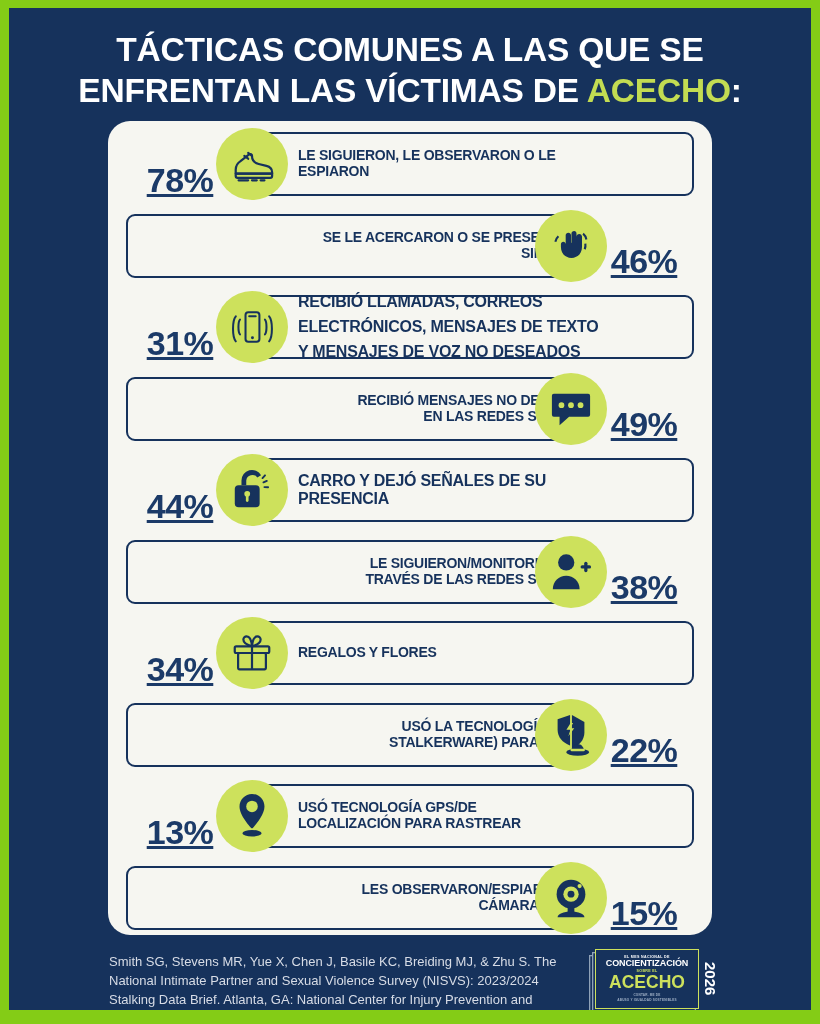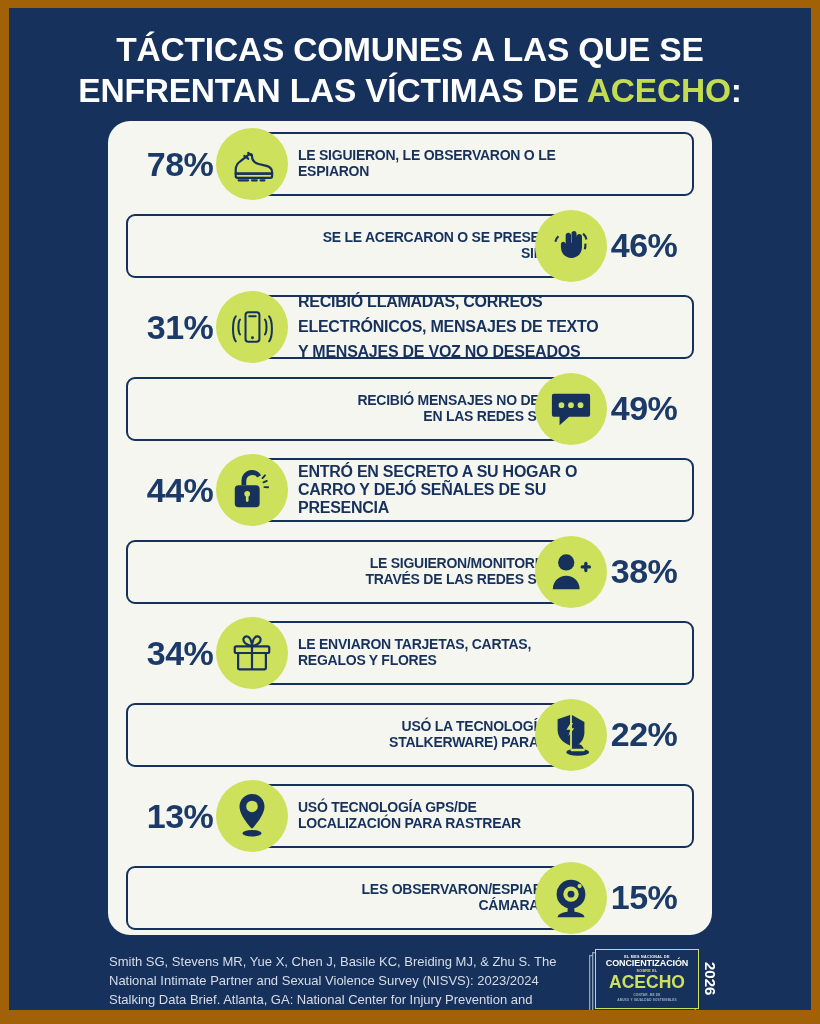--- a/index.html
+++ b/index.html
@@ -5,21 +5,21 @@
   * { box-sizing: border-box; margin: 0; padding: 0; }
   html, body {
     width: 820px; height: 1024px;
     font-family: "Liberation Sans", sans-serif;
     background: #c3dc52;
     overflow: hidden;
   }
   #poster {
     position: relative;
     width: 820px; height: 1024px;
-    background: #a16207;
+    background: #84cc16;
     padding: 8px 9px 14px 9px;
   }
   #navy {
     position: relative;
     width: 100%; height: 100%;
     background: #16325c;
     overflow: hidden;
   }
 
   
@@ -56,26 +56,27 @@
     border: 2.2px solid #16325c;
     border-radius: 9px;
     background: transparent;
   }
   
   .row.left .rowbox  { left: 125px; right: 18px; width: 461px; }
   .row.right .rowbox { left: 18px;  width: 461px; }
 
   .pct {
     position: absolute;
-    top: 0; height: 76px;
+    top: 16px; height: 76px;
     display: flex; align-items: center;
     color: #1b3a68;
     font-weight: bold;
     font-size: 34px;
     letter-spacing: -0.5px;
+    text-decoration: underline;
   }
   .row.left  .pct { left: 22px;  width: 100px; justify-content: center; }
   .row.right .pct { right: 18px; width: 100px; justify-content: center; }
 
   .circle {
     position: absolute;
     top: 2px;
     width: 72px; height: 72px;
     border-radius: 50%;
     background: #cde15c;
@@ -241,21 +242,20 @@
           <div class="circle">
             <svg width="44" height="46" viewBox="0 0 46 48" fill="#16325c">
       <path d="M12 19v-5a11 11 0 0 1 20.5-5.5l-4 2.4A6.4 6.4 0 0 0 17 14v5z"></path>
       <rect x="5" y="19" width="26" height="23" rx="4"></rect>
       <circle cx="18" cy="28" r="3" fill="#cde15c"></circle>
       <rect x="16.6" y="29.5" width="2.8" height="7" rx="1.4" fill="#cde15c"></rect>
       <path d="M35 16l3.5-1.5M36 21l3.8.2M34 11.5l2.6-2.8" stroke="#16325c" stroke-width="2" stroke-linecap="round" fill="none"></path>
     </svg>
           </div>
           <div class="label" style="font-size: 16px;">
-            <span>ENTRÓ EN SECRETO A SU HOGAR O</span>
             <span>CARRO Y DEJÓ SEÑALES DE SU</span>
             <span>PRESENCIA</span>
           </div>
         </div>
         <div class="row right ralign" style="top: 412.5px;">
           <div class="rowbox"></div>
           <div class="pct">38%</div>
           <div class="circle">
             <svg width="46" height="44" viewBox="0 0 48 46" fill="#16325c">
       <circle cx="19" cy="13" r="8.5"></circle>
@@ -275,21 +275,20 @@
           <div class="circle">
             <svg width="46" height="46" viewBox="0 0 48 48" fill="none" stroke="#16325c" stroke-width="2.3" stroke-linejoin="round">
       <rect x="6" y="17" width="36" height="7" rx="1.5"></rect>
       <rect x="9.5" y="24" width="29" height="17" rx="1.5"></rect>
       <line x1="24" y1="17" x2="24" y2="41"></line>
       <path d="M24 17c-4-1-9-3.5-9-7 0-2 1.6-3.4 3.4-3.4 3.2 0 5.1 5 5.6 10.4z"></path>
       <path d="M24 17c4-1 9-3.5 9-7 0-2-1.6-3.4-3.4-3.4-3.2 0-5.1 5-5.6 10.4z"></path>
     </svg>
           </div>
           <div class="label">
-            <span>LE ENVIARON TARJETAS, CARTAS,</span>
             <span>REGALOS Y FLORES</span>
           </div>
         </div>
         <div class="row right ralign" style="top: 575.5px;">
           <div class="rowbox"></div>
           <div class="pct">22%</div>
           <div class="circle">
             <svg width="44" height="46" viewBox="0 0 46 48" fill="#16325c">
       <path d="M22 3l-13 4.5v11c0 7.5 5 13.5 13 16.5V3z"></path>
       <path d="M24 3v35c8-3 13-9 13-16.5v-11z"></path>

